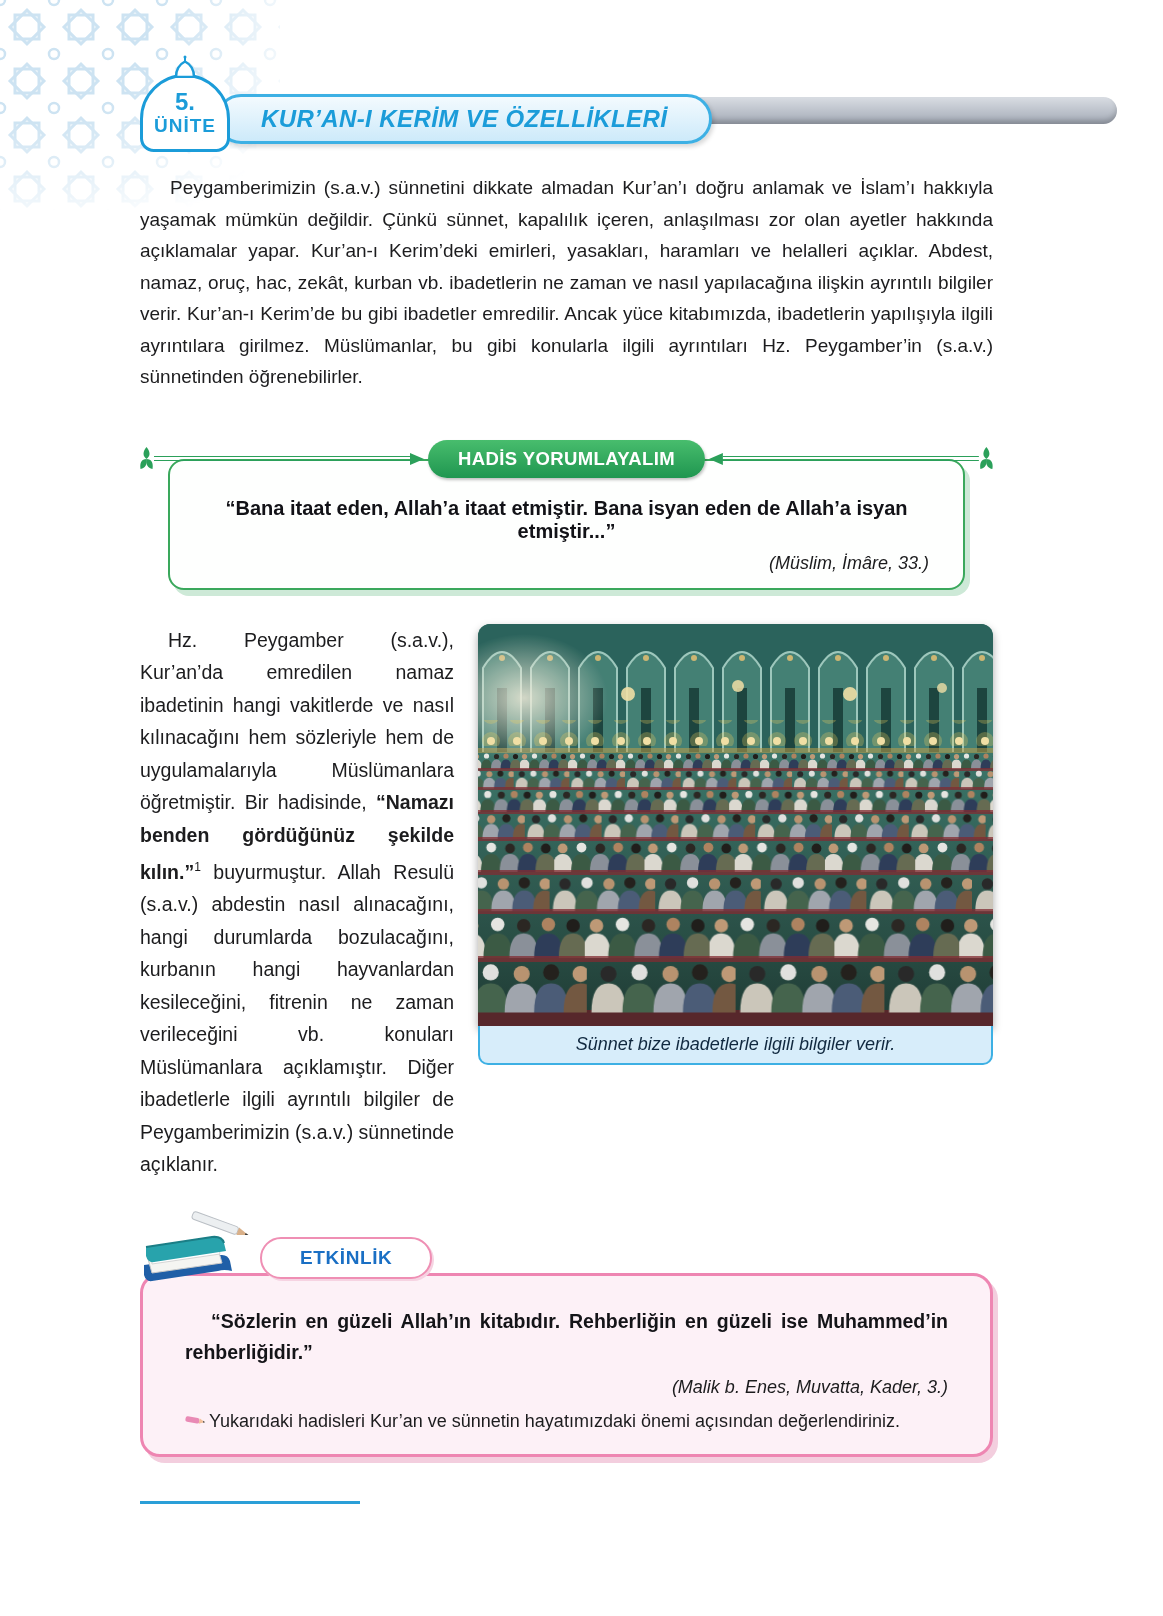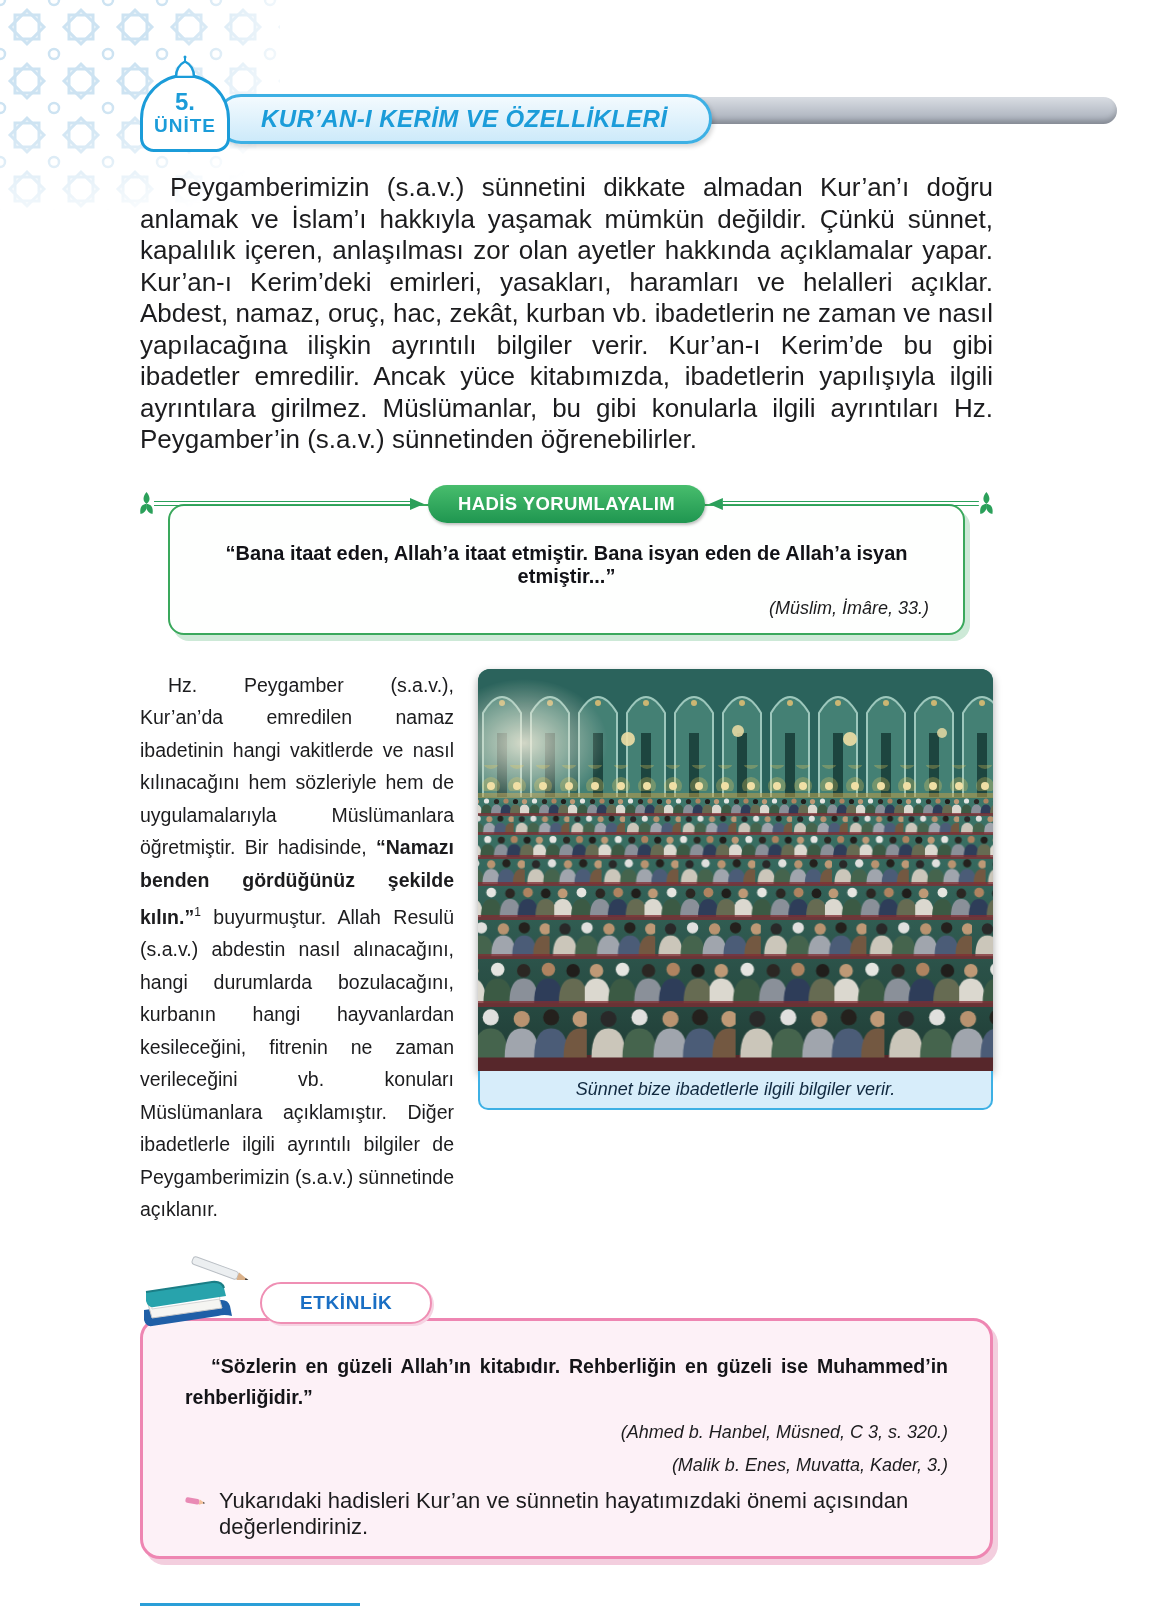--- a/index.html
+++ b/index.html
@@ -33,22 +33,22 @@
     background:linear-gradient(#f3fafe,#cdeafa);
     border:3px solid #3db0e4; border-radius:26px;
     display:flex; align-items:center;
     color:#1b9cd9; font-size:24px; font-weight:bold; letter-spacing:.4px;
     box-shadow:2px 3px 4px rgba(0,0,0,.15);
     font-style:italic;
   }
   
   .content { position:relative; padding:0 170px 0 140px; z-index:1; }
   .intro {
-    text-align:justify; font-size:26px; line-height:31.5px;
-    text-indent:30px; margin:4px 0 30px;
+    text-align:justify; font-size:19px; line-height:31.5px;
+    text-indent:30px; margin:4px 0 48px;
   }
   
   .hadis { position:relative; margin:16px 0 34px; }
   .hadis-top { position:relative; display:flex; align-items:center; z-index:2; height:36px; }
   .orn { flex:1; position:relative; height:10px; }
   .orn-line { position:absolute; left:14px; right:14px; top:2px; height:5px;
               border-top:1.7px solid #2ba05a; border-bottom:1.7px solid #2ba05a; }
   .orn .leaf  { position:absolute; left:-2px; top:-7px; }
   .orn .arrow { position:absolute; right:0; top:-1px; }
   .orn.mirror { transform:scaleX(-1); }
@@ -83,27 +83,27 @@
   .etkinlik-head { position:relative; height:62px; z-index:2; }
   .book-icon { position:absolute; left:-8px; top:-16px; }
   .etkinlik-pill {
     position:absolute; left:120px; top:14px; background:#fff;
     border:2.5px solid #ef8fb4; border-radius:22px; padding:8px 38px;
     color:#1a6fc4; font-weight:bold; font-size:19px; letter-spacing:.6px;
     box-shadow:2px 2px 0 #f6d3e2;
   }
   .etkinlik-box {
     margin-top:-12px; border:3px solid #ee86b2; background:#fdf1f7;
-    border-radius:20px; padding:30px 42px 16px;
+    border-radius:20px; padding:30px 42px 22px;
     box-shadow:5px 6px 0 #f3cede;
   }
   .e-quote { font-weight:bold; font-size:19.5px; line-height:31.5px; text-align:justify;
              text-indent:26px; margin-bottom:8px; color:#141418; }
   .e-src { text-align:right; font-style:italic; font-size:18px; margin-bottom:12px; }
-  .task { font-size:22px; display:flex; gap:10px; align-items:baseline; margin-top:4px; }
+  .task { font-size:18px; display:flex; align-items:baseline; margin-top:4px; }
   .task .pencil-icon { flex:0 0 auto; position:relative; top:2px; }
   
   .footnote { margin-top:44px; }
   .footnote-rule { width:220px; border-top:3px solid #2a9fd8; margin-bottom:10px; }
 </style>
 </head>
 <body>
 
 <div class="page">
 
@@ -298,21 +298,20 @@
           <path d="M12 58 L88 48 Q96 47 98 54 L100 64 Q92 62 86 64 L20 74 Q14 75 12 68 Z" fill="#1f5fa7"></path>
           <path d="M16 52 L86 42 L90 56 L20 66 Z" fill="#f5f5f2" stroke="#c9c9c9" stroke-width="1"></path>
           <path d="M18 47 L86 37 L88 47 L20 57 Z" fill="#ffffff" stroke="#d5d5d5" stroke-width="1"></path>
           <path d="M14 40 L80 30 Q90 29 92 36 L94 44 L22 55 Q16 56 14 49 Z" fill="#28a3ac"></path>
           <path d="M14 40 L80 30 Q90 29 92 36" fill="none" stroke="#1b7e86" stroke-width="2"></path>
         </svg>
         <div class="etkinlik-pill">ETKİNLİK</div>
       </div>
       <div class="etkinlik-box">
         <p class="e-quote">“Sözlerin en güzeli Allah’ın kitabıdır. Rehberliğin en güzeli ise Muhammed’in rehberliğidir.”</p>
-        <p class="e-src">(Ahmed b. Hanbel, Müsned, C 3, s. 320.)</p>
         <p class="e-src">(Malik b. Enes, Muvatta, Kader, 3.)</p>
         <p class="task">
           <svg class="pencil-icon" width="24" height="17" viewBox="0 0 24 17">
             <g transform="translate(1,4) rotate(10)">
               <rect width="14" height="5.5" rx="2" fill="#e98ab5"></rect>
               <path d="M14 0 l5.5 2.75 -5.5 2.75 Z" fill="#f3c09a"></path>
               <path d="M17.8 1.8 l2.1 0.95 -2.1 0.95 Z" fill="#4a4a4a"></path>
             </g>
           </svg>
           <span>Yukarıdaki hadisleri Kur’an ve sünnetin hayatımızdaki önemi açısından değerlendiriniz.</span>

